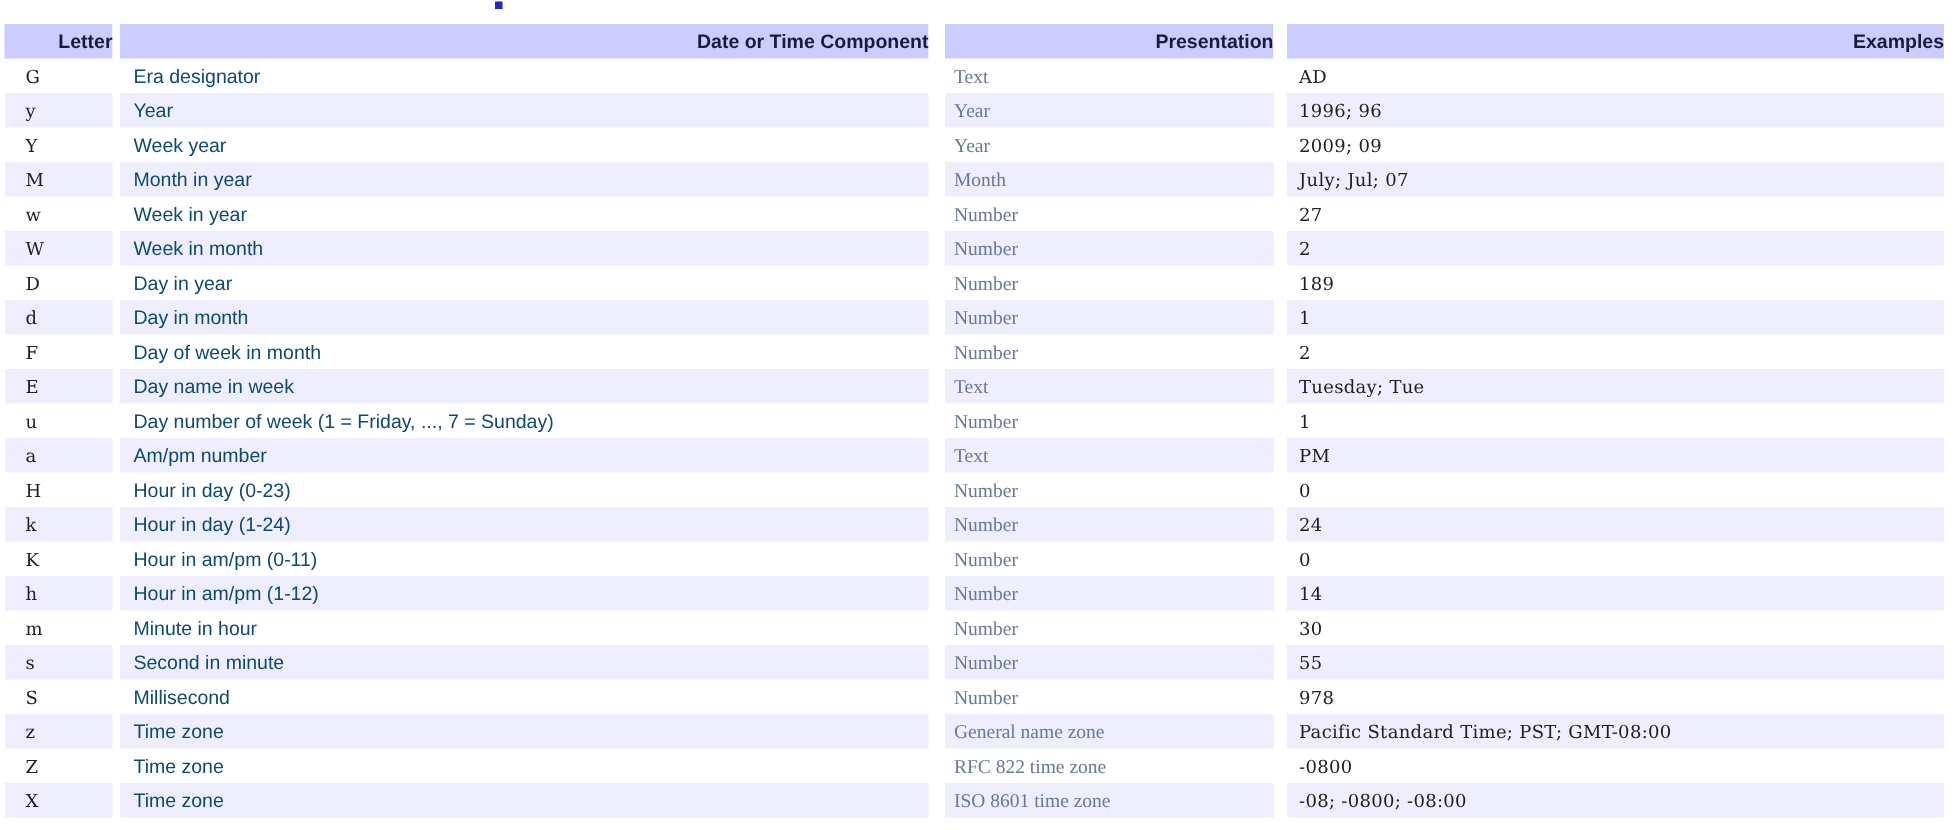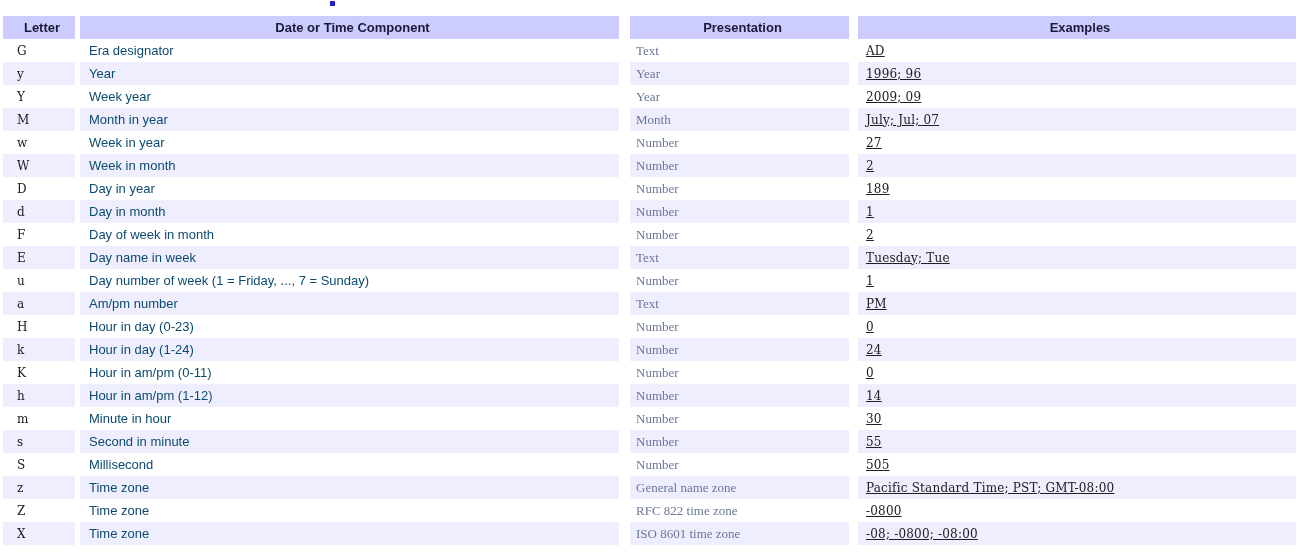--- a/index.html
+++ b/index.html
@@ -47,21 +47,21 @@
   table.pattern-table col.c-presentation { width: 219px; }
   table.pattern-table col.c-gap3         { width: 9px;   }
   table.pattern-table col.c-examples     { width: 438px; }
 
   thead th {
     background: #ccccff;
     color: #1a1a3a;
     font-family: "Liberation Sans", sans-serif;
     font-size: 13px;
     font-weight: bold;
-    text-align: center;
+    text-align: right;
     padding: 4px 0 4px 6px;
     height: 14px;
     vertical-align: middle;
     border: 0;
   }
   thead th.gap {
     background: #ffffff;
     padding: 0;
   }
 
@@ -107,21 +107,20 @@
     padding-left: 6px;
   }
 
   
   td.cell-examples {
     font-family: "DejaVu Serif", "Liberation Serif", serif;
     font-size: 12px;
     color: #202020;
     padding-left: 8px;
     letter-spacing: 0.2px;
-    text-decoration: underline;
   }
 </style>
 </head>
 <body>
 
 <div class="top-artifact"></div>
 
 <div class="page">
 
   <table class="pattern-table">
@@ -310,21 +309,21 @@
           <td class="gap"></td>
           <td class="cell-examples">55</td>
         </tr>
         <tr>
           <td class="cell-letter">S</td>
           <td class="gap"></td>
           <td class="cell-component">Millisecond</td>
           <td class="gap"></td>
           <td class="cell-presentation">Number</td>
           <td class="gap"></td>
-          <td class="cell-examples">505</td>
+          <td class="cell-examples">978</td>
         </tr>
         <tr class="alt">
           <td class="cell-letter">z</td>
           <td class="gap"></td>
           <td class="cell-component">Time zone</td>
           <td class="gap"></td>
           <td class="cell-presentation">General name zone</td>
           <td class="gap"></td>
           <td class="cell-examples">Pacific Standard Time; PST; GMT-08:00</td>
         </tr>

